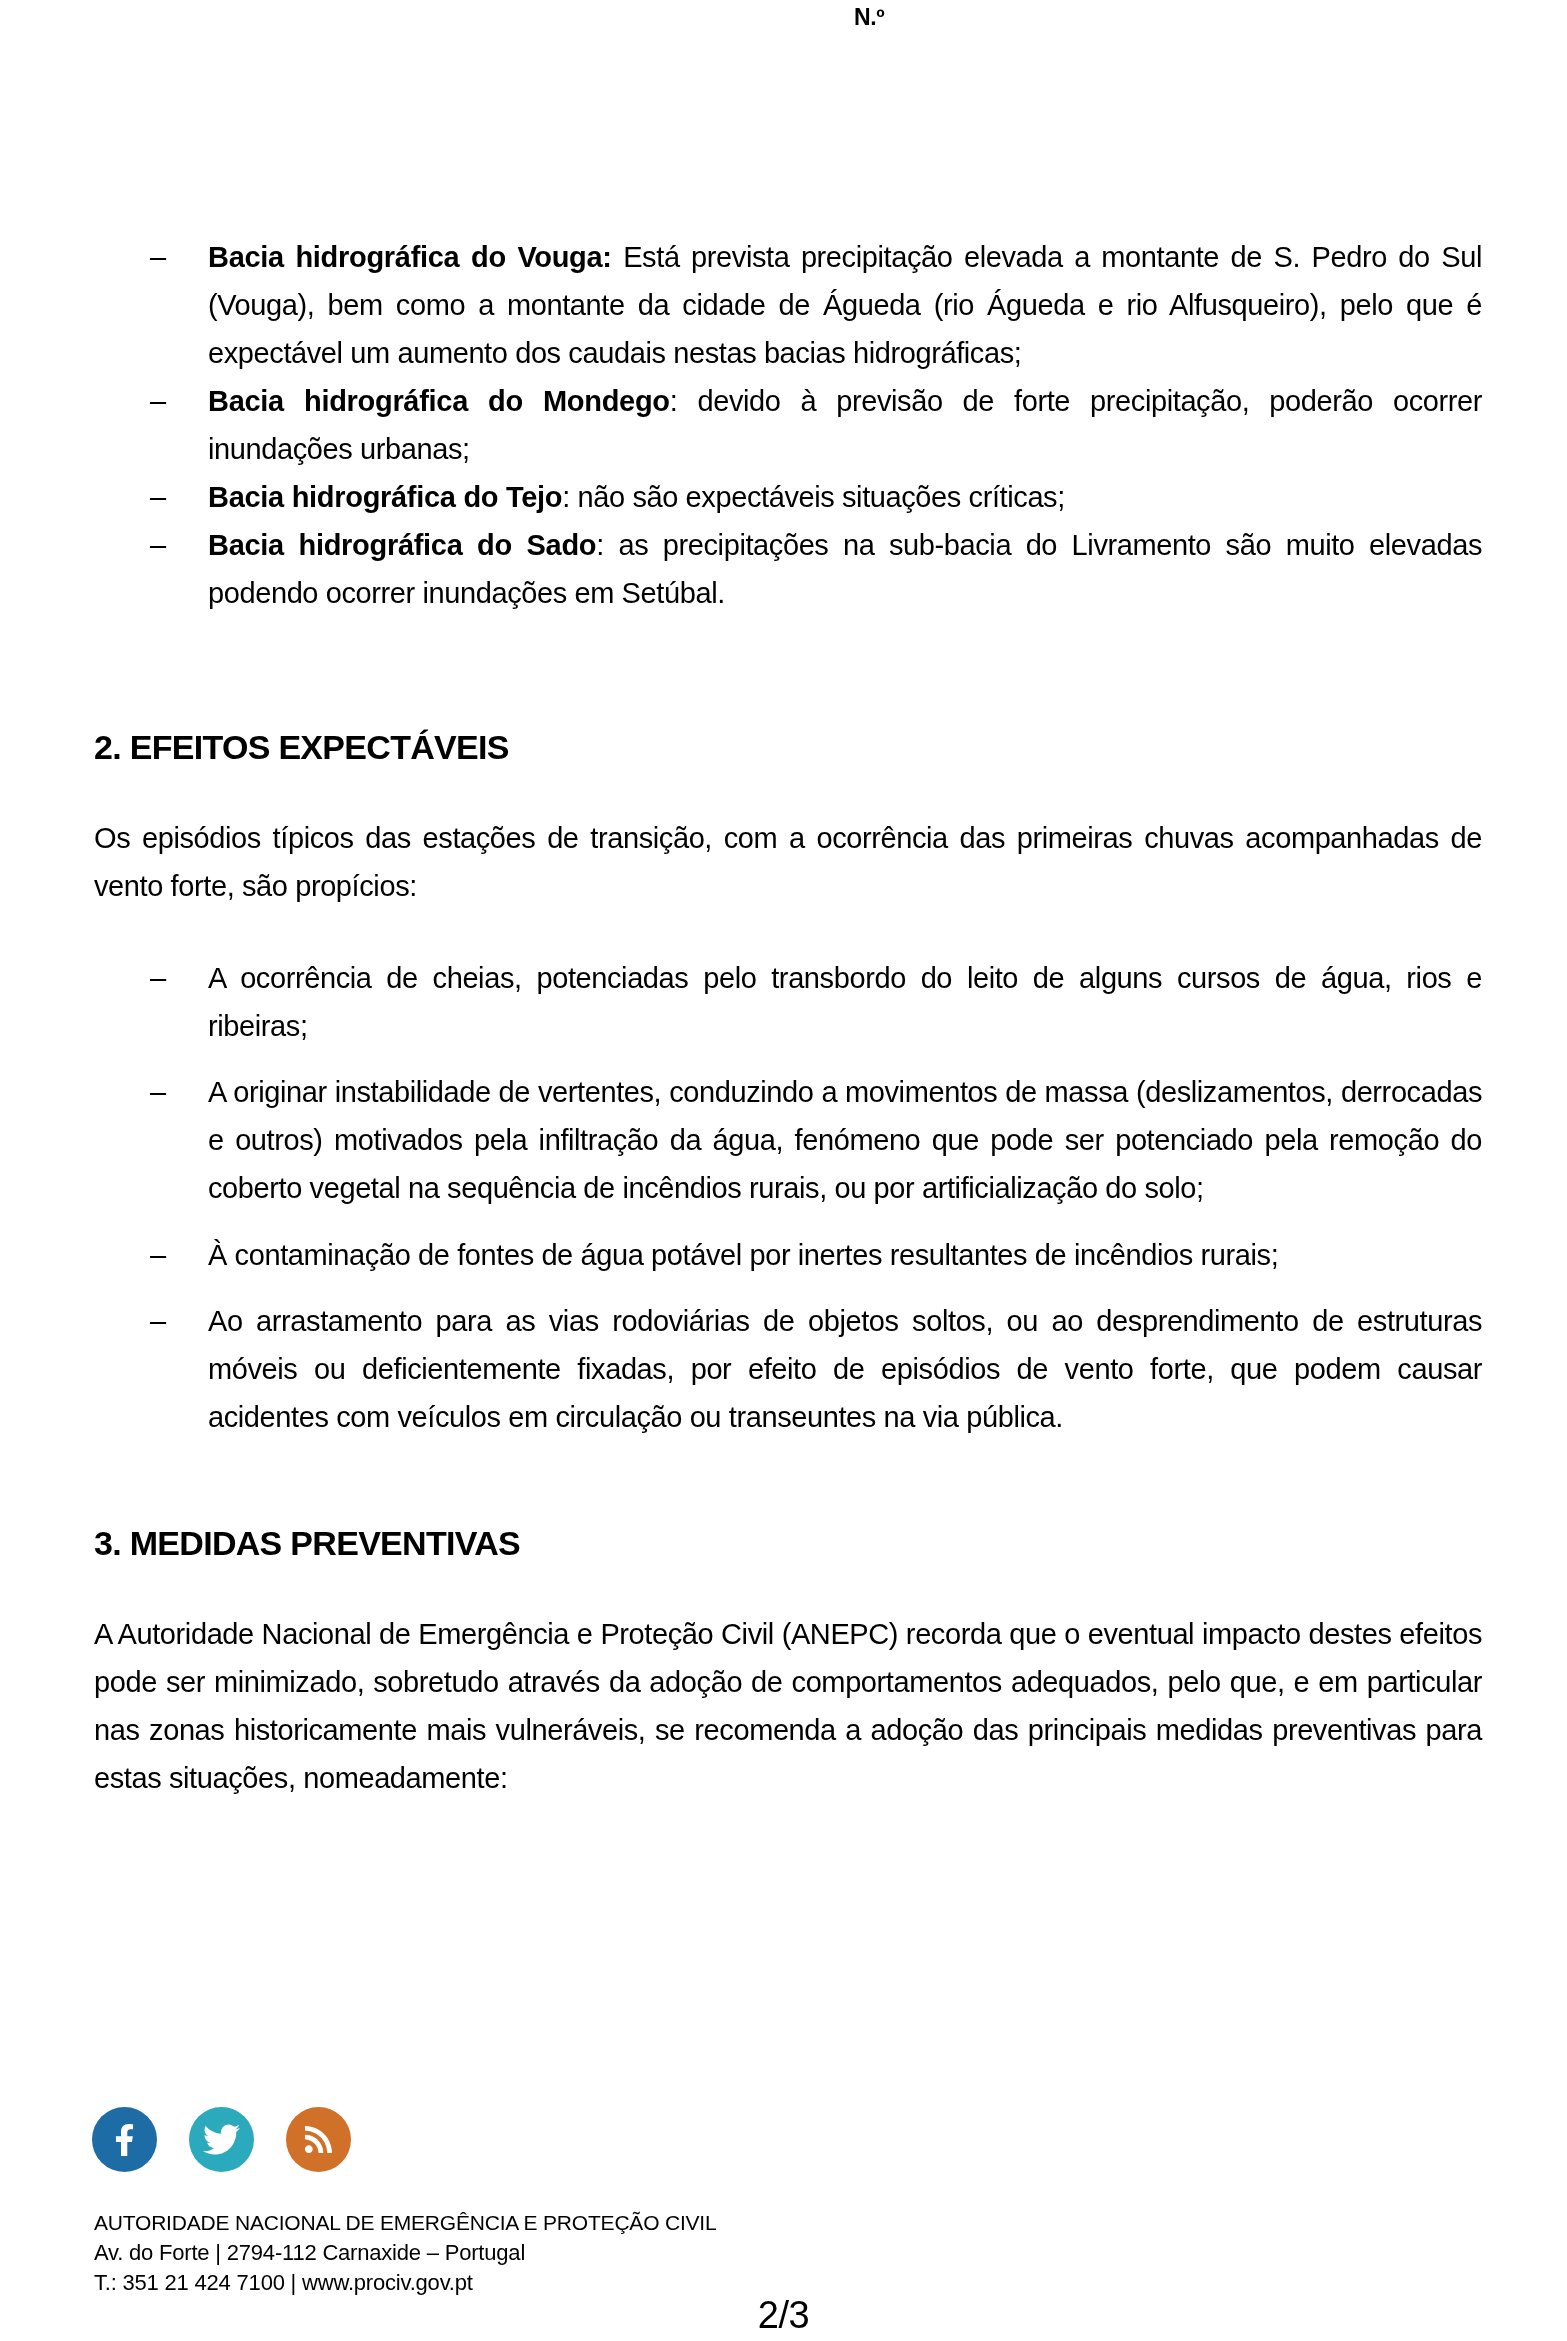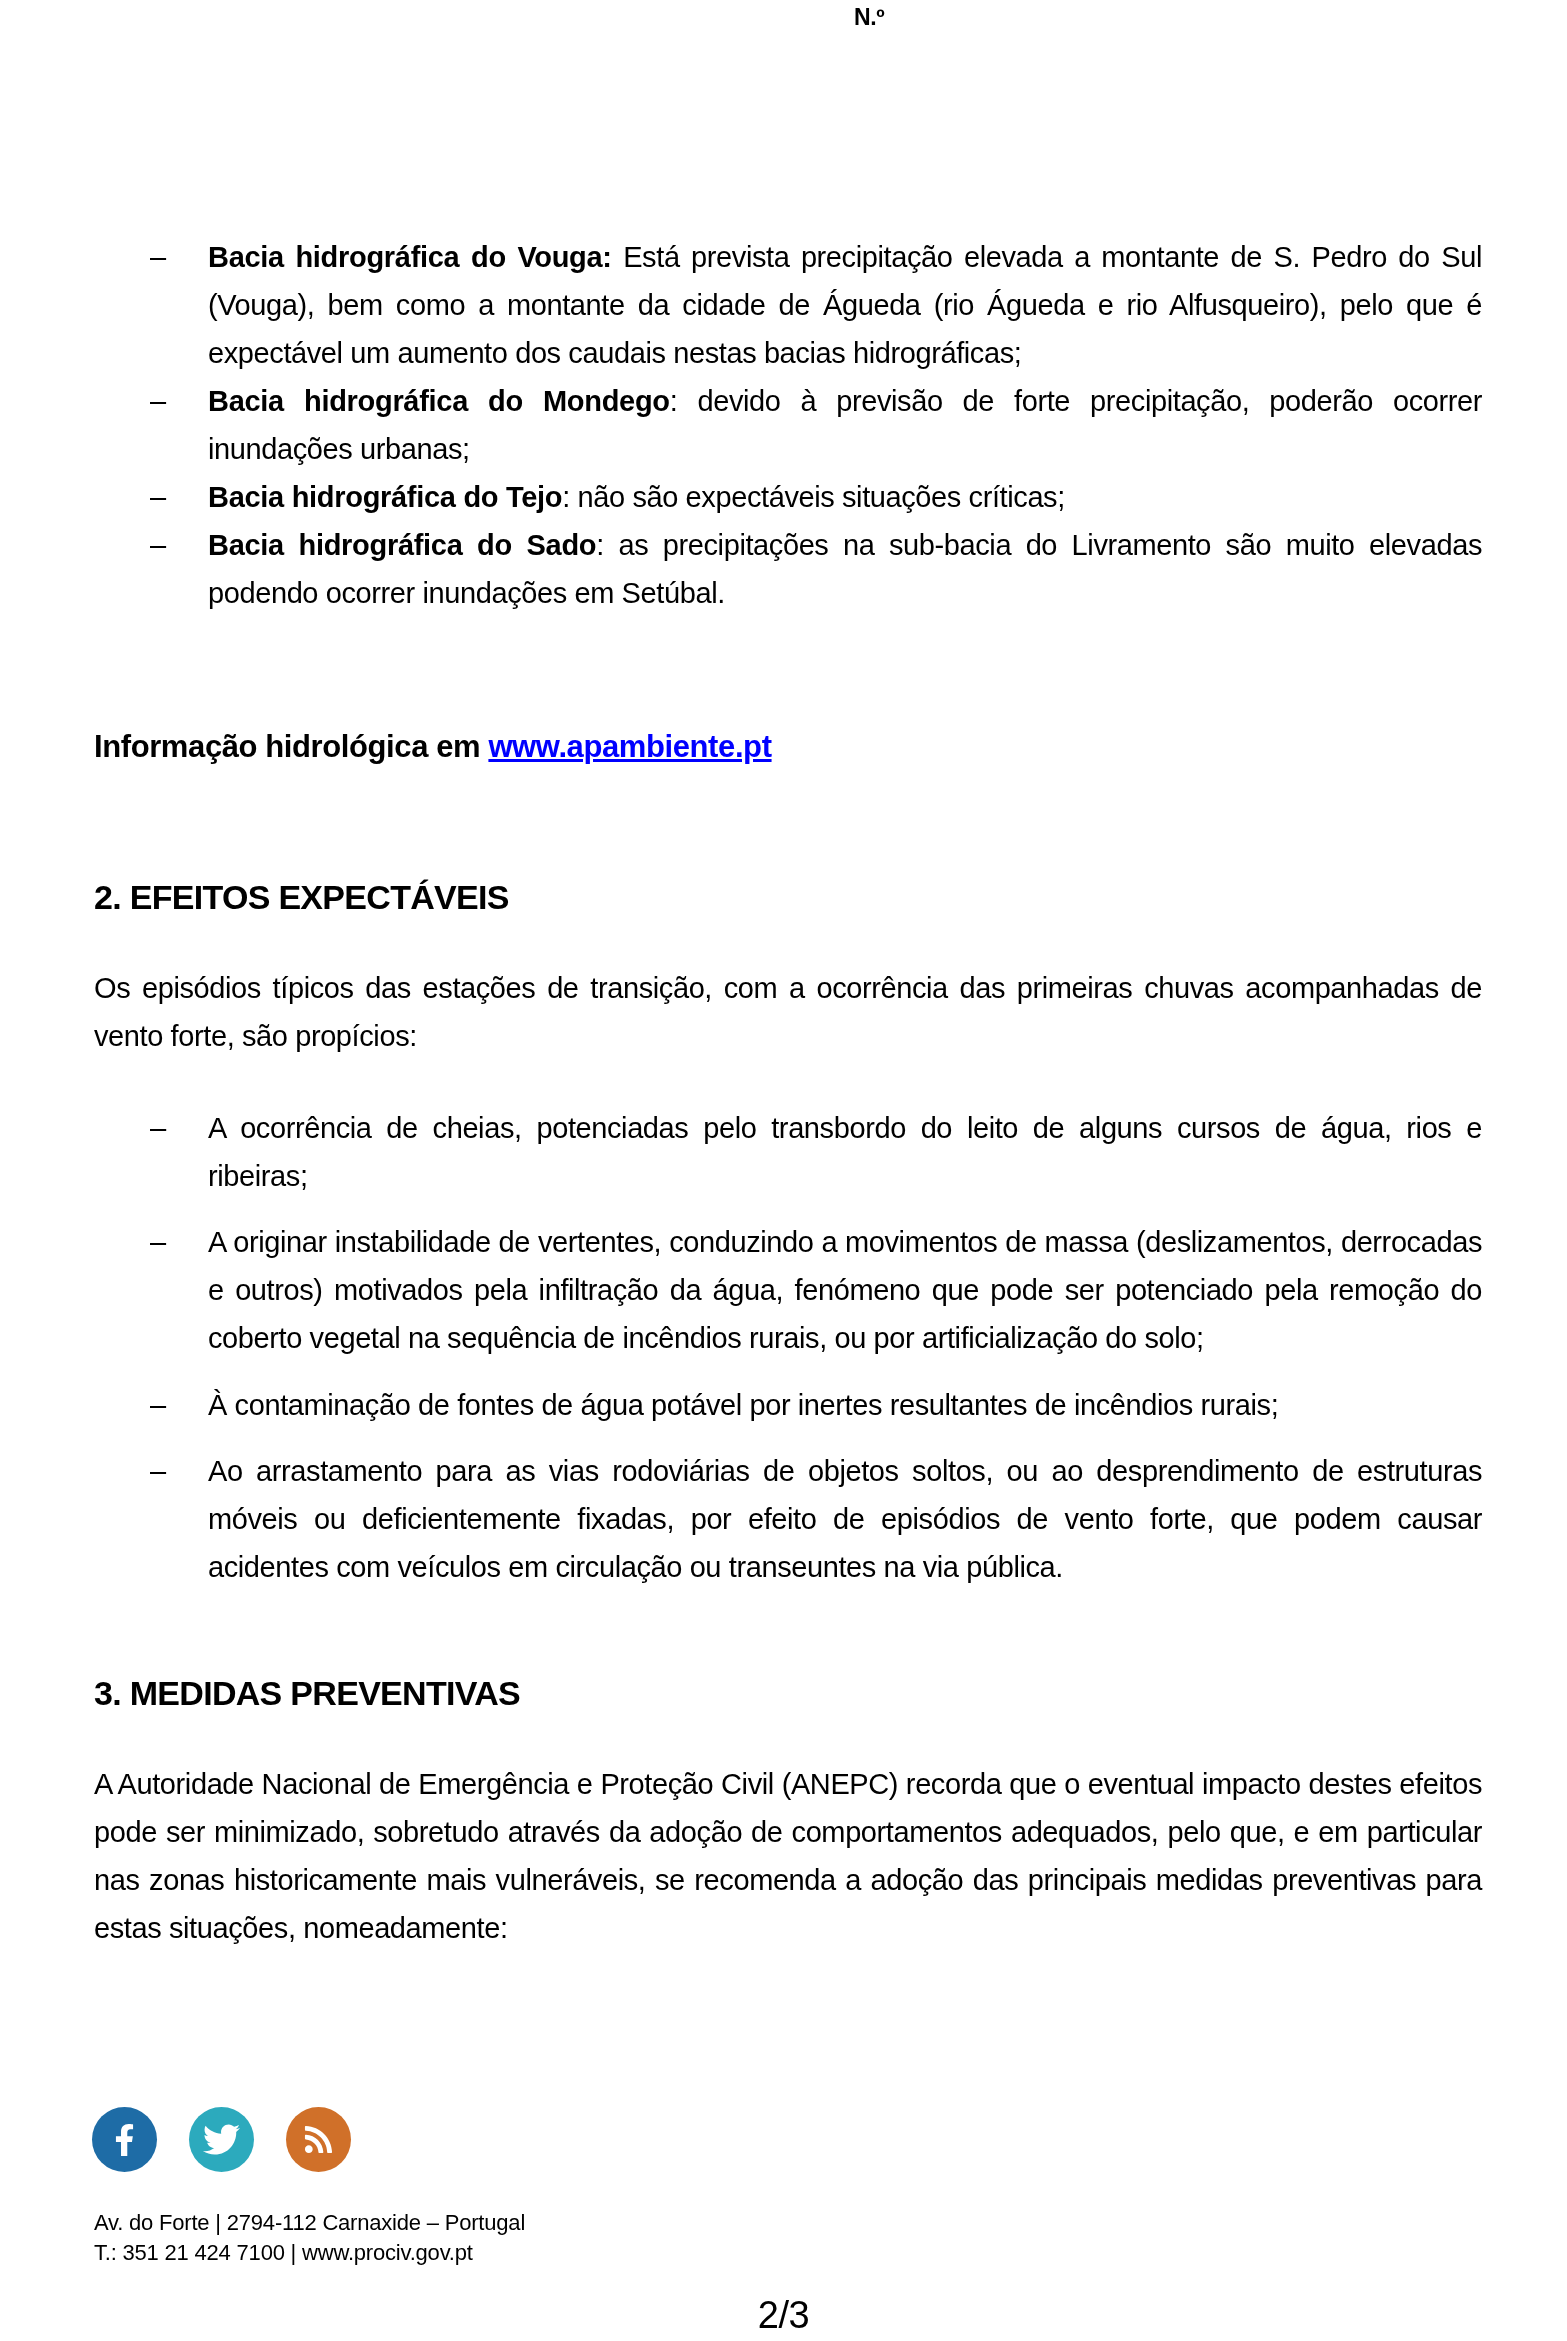--- a/index.html
+++ b/index.html
@@ -76,21 +76,20 @@
 
   <div class="li">
     <span class="dash">–</span><span class="li-bold">Bacia hidrográfica do Tejo</span><span class="li-rest">: não são expectáveis situações críticas;</span>
   </div>
 
   <div class="li">
     <span class="dash">–</span><span class="li-bold">Bacia hidrográfica do Sado</span><span class="li-rest">: as precipitações na sub-bacia do Livramento são muito elevadas podendo ocorrer inundações em Setúbal.</span>
   </div>
 </div>
 
-    <div class="hydro"><span>Informação hidrológica em </span><a href="#" style="color: rgb(0, 0, 255);">www.apambiente.pt</a></div>
 
     <div class="section-title" id="s2-title">2. EFEITOS EXPECTÁVEIS</div>
 
     <div class="para">Os episódios típicos das estações de transição, com a ocorrência das primeiras chuvas acompanhadas de vento forte, são propícios:</div>
 
     <div class="list list2" id="effects-list">
   <div class="li">
     <span class="dash">–</span>
   </div>
 
@@ -129,20 +128,21 @@
         </svg>
     </a>
     <a href="#" class="circle" style="background: rgb(208, 112, 41);">
       <svg width="31" height="31" viewBox="0 0 448 512">
           <path fill="#ffffff" d="M128.081 415.959c0 35.369-28.672 64.041-64.041 64.041S0 451.328 0 415.959s28.672-64.041 64.041-64.041 64.04 28.673 64.04 64.041zm175.66 47.25c-8.354-154.6-132.185-278.587-286.95-286.95C7.656 175.765 0 183.105 0 192.253v48.069c0 8.415 6.49 15.472 14.887 16.018 111.832 7.284 201.473 96.702 208.772 208.772.547 8.397 7.604 14.887 16.018 14.887h48.069c9.149.001 16.489-7.655 15.995-16.79zm144.249.288C439.596 229.677 251.465 40.445 16.503 32.01 7.473 31.686 0 38.981 0 48.016v48.068c0 8.625 6.835 15.645 15.453 15.999 191.179 7.839 344.627 161.316 352.465 352.465.353 8.618 7.373 15.453 15.998 15.453h48.068c9.034-.001 16.329-7.474 16.006-16.504z"></path>
         </svg>
     </a>
   </div>
 
   <div class="footer-text">
+    <div class="footer-org">AUTORIDADE NACIONAL DE EMERGÊNCIA E PROTEÇÃO CIVIL</div>
     <div>Av. do Forte | 2794-112 Carnaxide – Portugal</div>
     <div>T.: 351 21 424 7100 | www.prociv.gov.pt</div>
   </div>
 
   <div class="page-num">2/3</div>
 
 </div>
 
 
 </body></html>

